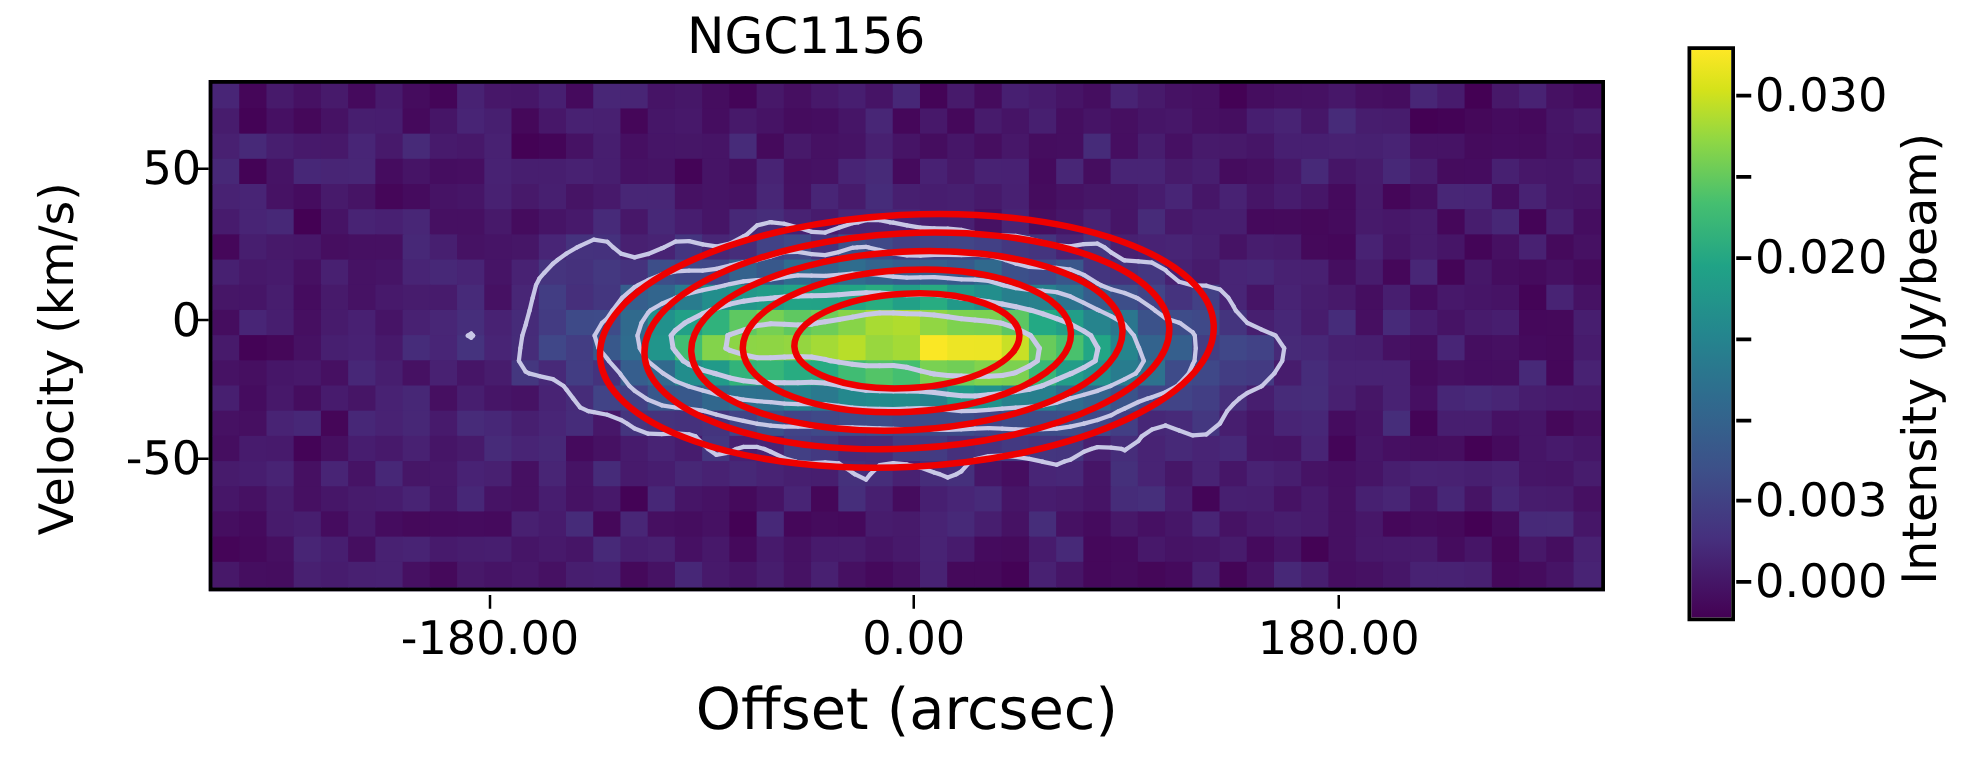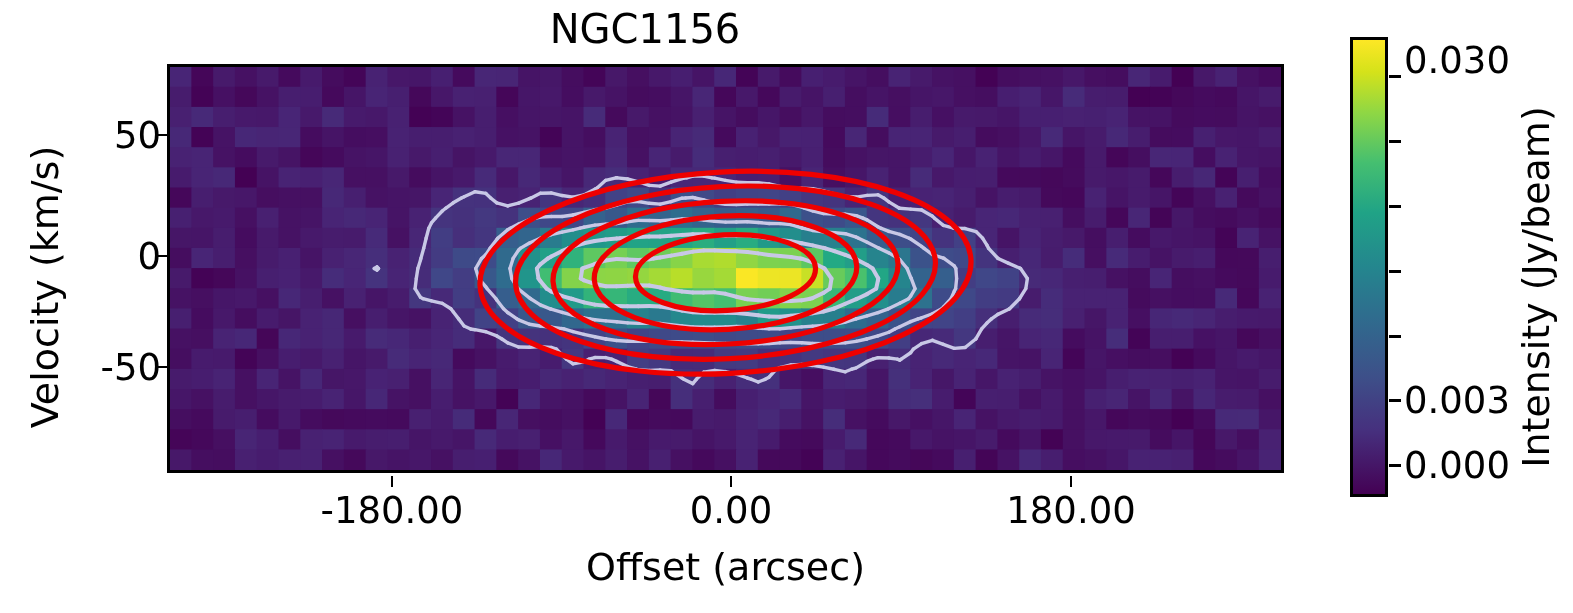--- a/index.html
+++ b/index.html
@@ -20,21 +20,21 @@
     border:3px solid #000;box-sizing:border-box;overflow:hidden;
     background:#3b1f62;
   }
   #axes svg{display:block;}
 
   
   .xtick{position:absolute;width:2px;height:11px;background:#000;top:476px;}
   .xticklabel{position:absolute;top:489px;font-size:37px;line-height:43px;
               transform:translateX(-50%);}
   #xlabel{left:167px;top:545px;width:1117px;text-align:center;
-          font-size:38px;line-height:44px;}
+          font-size:46px;line-height:44px;}
 
   
   .ytick{position:absolute;left:156px;width:11px;height:2px;background:#000;}
   .yticklabel{position:absolute;right:1412px;font-size:37px;line-height:43px;
               transform:translateY(-50%);}
   #ylabel{
     position:absolute;left:-190px;top:265px;width:470px;text-align:center;
     font-size:38px;line-height:44px;
     transform:rotate(-90deg);transform-origin:center center;
   }
@@ -1641,19 +1641,20 @@
   <div id="cbar"></div>
 
   <div class="cbtick" style="top:75px;"></div>
   <div class="cbtick" style="top:140px;"></div>
   <div class="cbtick" style="top:205px;"></div>
   <div class="cbtick" style="top:270px;"></div>
   <div class="cbtick" style="top:335px;"></div>
   <div class="cbtick" style="top:399px;"></div>
   <div class="cbtick" style="top:464px;"></div>
 
-  <div class="txt cbticklabel" style="top:60px;text-align:center;">0.030</div>
+  <div class="txt cbticklabel" style="top:76px;text-align:center;">0.030</div>
+  <div class="txt cbticklabel" style="top:206px;">0.020</div>
   <div class="txt cbticklabel" style="top:400px;">0.003</div>
   <div class="txt cbticklabel" style="top:465px;">0.000</div>
 
   <div class="txt" id="cblabel">Intensity (Jy/beam)</div>
 
 </div>
 
 </body></html>

